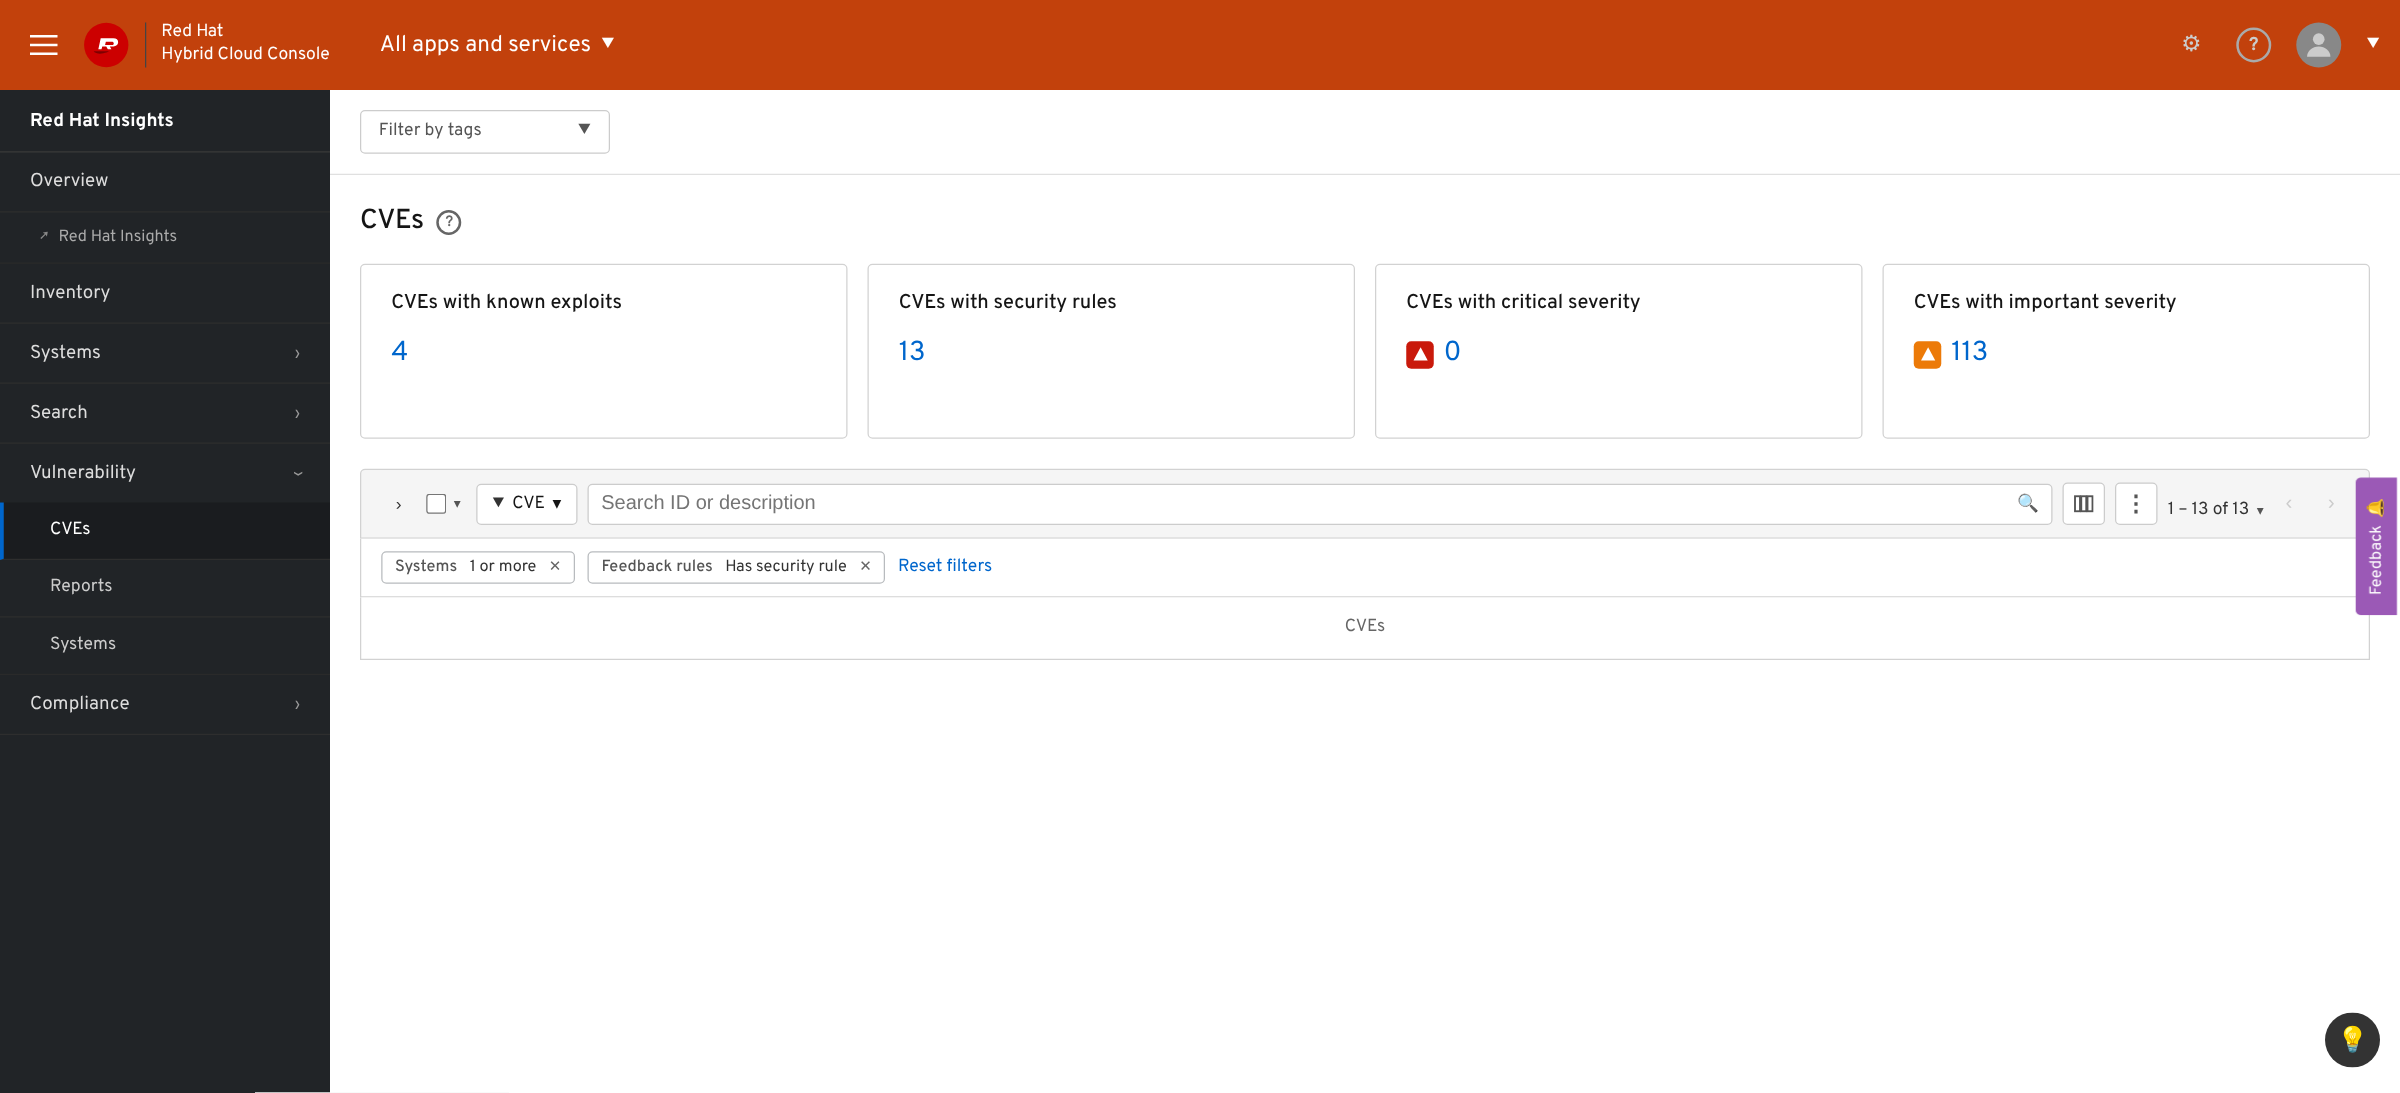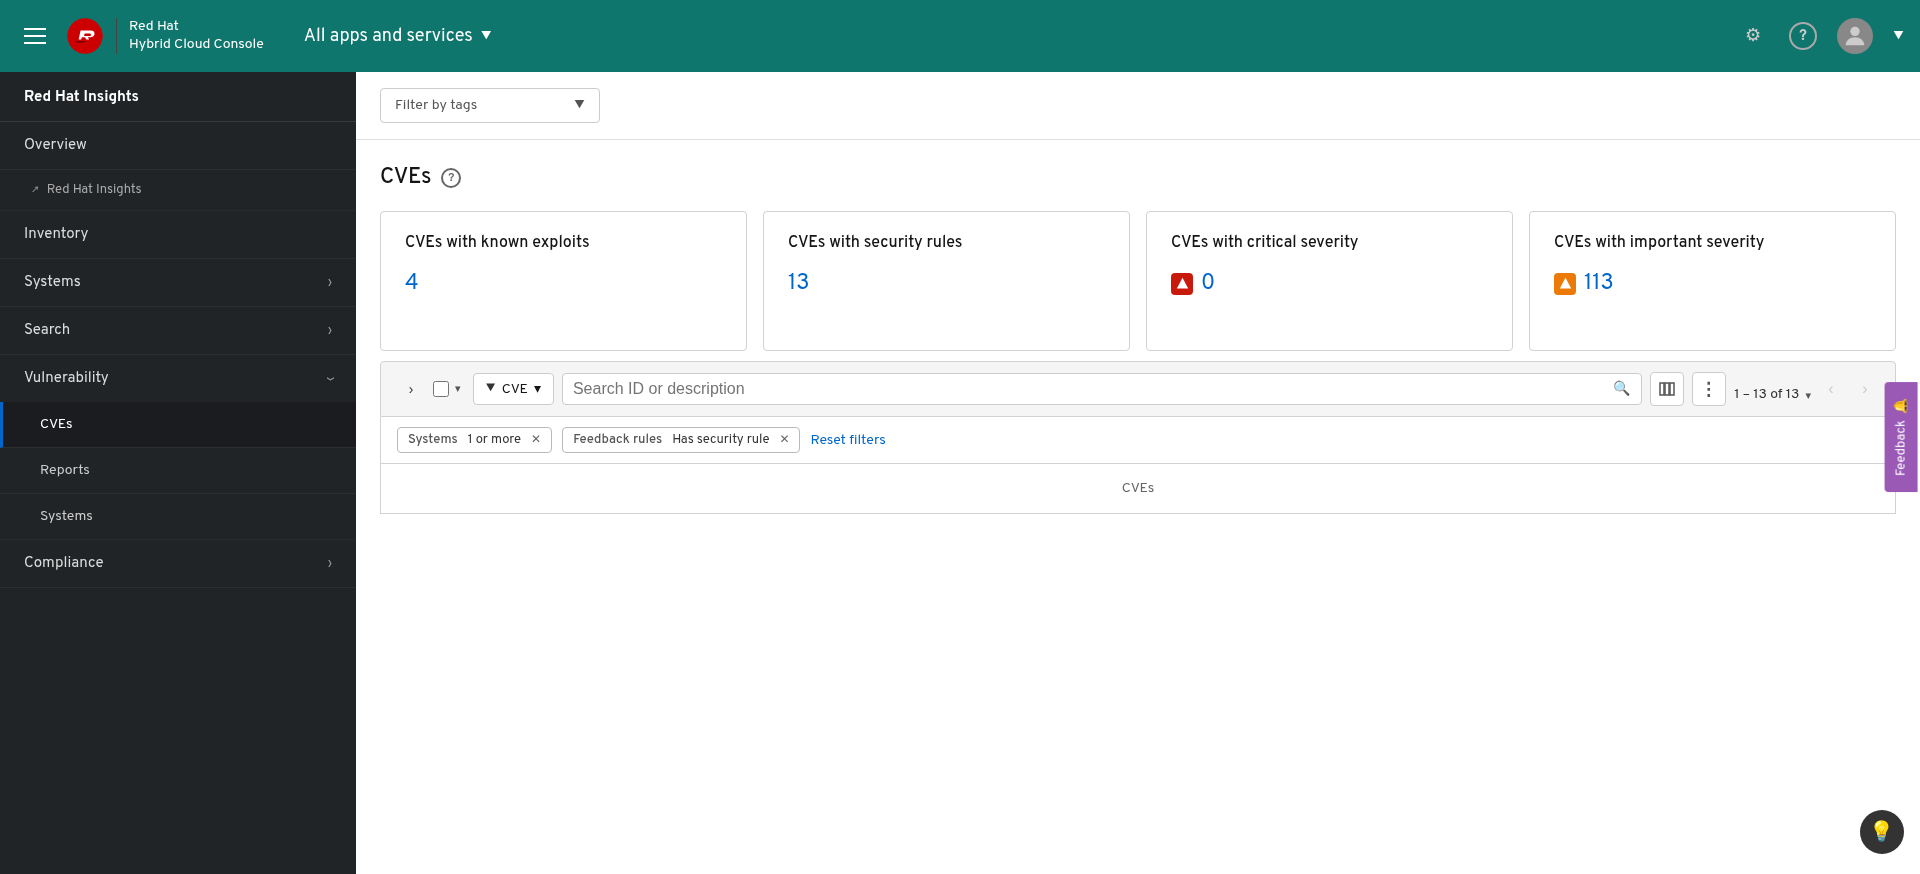--- a/index.html
+++ b/index.html
@@ -1,20 +1,20 @@
 <!DOCTYPE html>
 <html><head>
   <meta charset="utf-8">
   <style>
     * { box-sizing: border-box; margin: 0; padding: 0; }
     body { font-family: 'RedHatText', 'Overpass', Arial, sans-serif; background: #f0f0f0; display: flex; flex-direction: column; height: 874px; overflow: hidden; }
 
     
     .top-nav {
-      background: #0f766e;
+      background: #c2410c;
       height: 72px;
       display: flex;
       align-items: center;
       padding: 0 16px;
       flex-shrink: 0;
       z-index: 100;
     }
     .top-nav-left { display: flex; align-items: center; gap: 12px; }
     .hamburger { display: flex; flex-direction: column; gap: 5px; cursor: pointer; padding: 8px; }
     .hamburger span { display: block; width: 22px; height: 2px; background: white; }
@@ -33,21 +33,21 @@
     .nav-icon { color: #ccc; font-size: 20px; cursor: pointer; width: 32px; height: 32px; display: flex; align-items: center; justify-content: center; }
     .avatar { width: 36px; height: 36px; border-radius: 50%; background: #888; display: flex; align-items: center; justify-content: center; cursor: pointer; }
     .avatar svg { width: 28px; height: 28px; fill: #ccc; }
     .nav-caret { color: white; font-size: 14px; cursor: pointer; }
 
     
     .layout { display: flex; flex: 1; overflow: hidden; }
 
     
     .sidebar {
-      width: 356px;
+      width: 264px;
       background: #212427;
       color: #fff;
       display: flex;
       flex-direction: column;
       flex-shrink: 0;
       overflow-y: auto;
     }
     .sidebar-section-header {
       padding: 16px 24px 14px;
       font-size: 15px;
@@ -103,21 +103,21 @@
       background: #fff;
       border-bottom: 1px solid #e0e0e0;
     }
     .filter-tags-dropdown {
       display: flex;
       align-items: center;
       justify-content: space-between;
       border: 1px solid #ccc;
       border-radius: 4px;
       padding: 8px 14px;
-      width: 220px;
+      width: 200px;
       cursor: pointer;
       background: #fff;
       font-size: 14px;
       color: #555;
     }
 
     
     .cves-section { padding: 24px 24px 0; }
     .cves-title {
       display: flex;
@@ -129,21 +129,21 @@
       margin-bottom: 20px;
     }
     .help-icon {
       width: 20px; height: 20px; border-radius: 50%;
       border: 2px solid #666;
       display: flex; align-items: center; justify-content: center;
       font-size: 12px; color: #666; cursor: pointer; font-weight: 600;
     }
 
     
-    .stat-cards { display: flex; gap: 16px; margin-bottom: 10px; border-radius: 10px; }
+    .stat-cards { display: flex; gap: 16px; margin-bottom: 24px; border-radius: 10px; }
     .stat-card {
       flex: 1;
       background: #fff;
       border: 1px solid #d2d2d2;
       border-radius: 4px;
       padding: 20px 24px 24px;
       min-height: 140px;
     }
     .stat-card-title {
       font-size: 16px;

